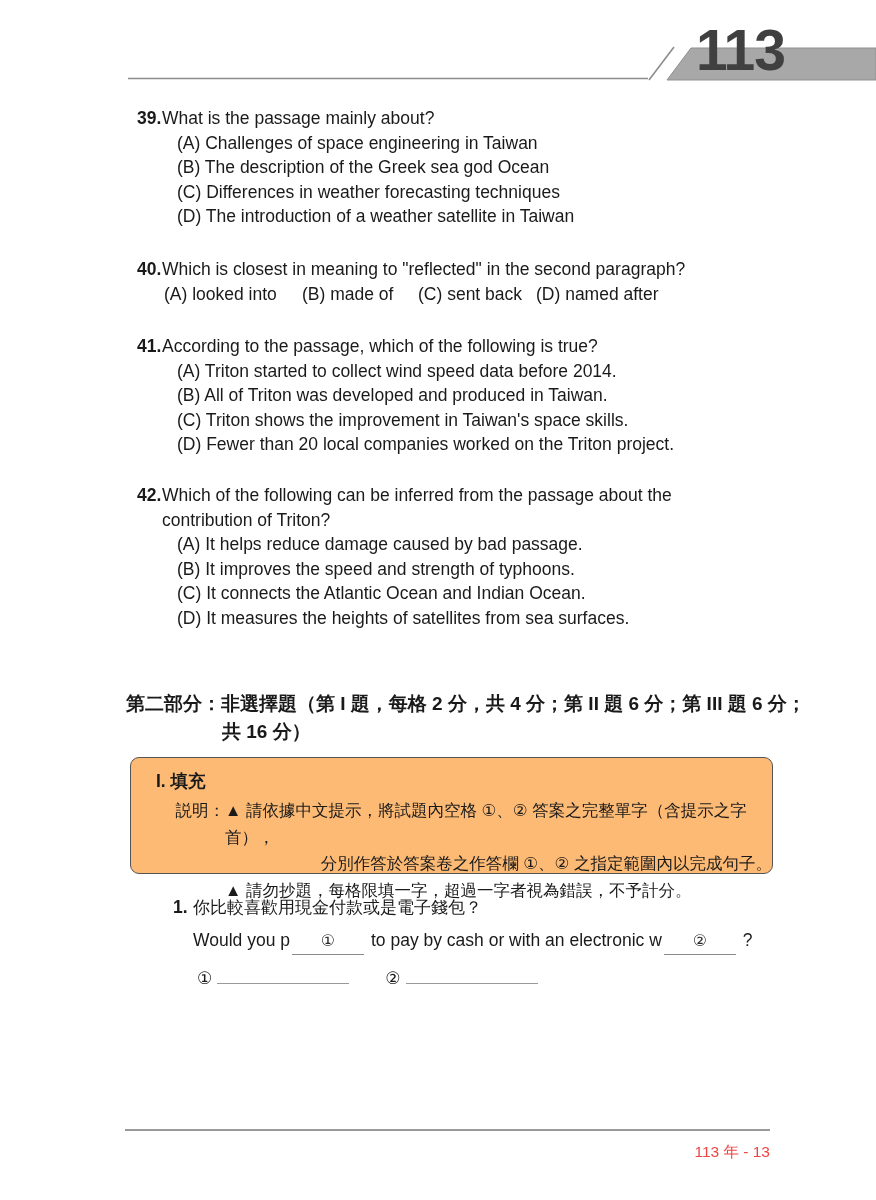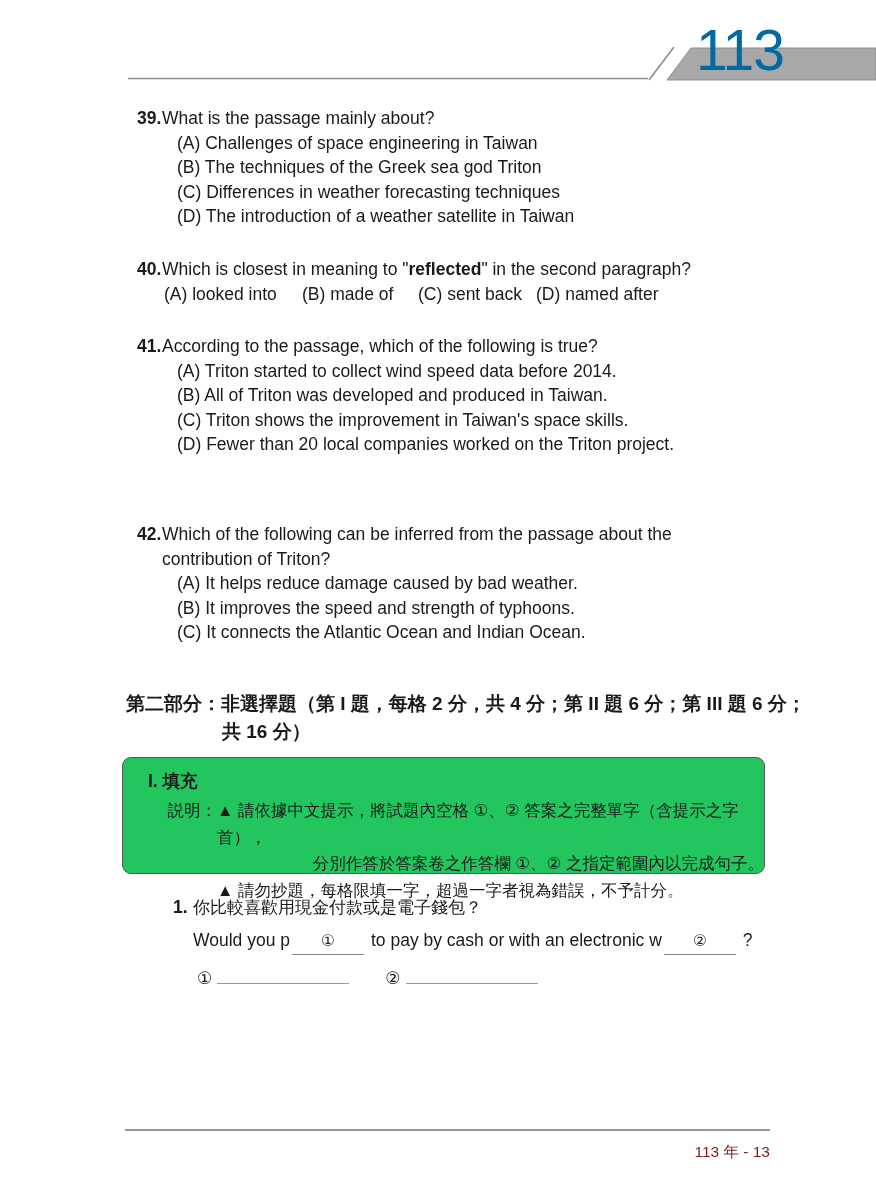--- a/index.html
+++ b/index.html
@@ -14,47 +14,47 @@
     width:876px;height:1200px;
     background:#fff;
     font-family:"Liberation Sans","DejaVu Sans",sans-serif;
     color:var(--text);
     overflow:hidden;
   }
   
   .header-deco{position:absolute;left:0;top:0;width:876px;height:100px;}
   .year-badge{
     position:absolute;left:696px;top:22px;
-    font-size:57px;font-weight:normal;letter-spacing:-1px;
-    line-height:1;color:#0369a1;
+    font-size:57px;font-weight:bold;letter-spacing:-1px;
+    line-height:1;color:#404040;
   }
   
   .question{position:absolute;left:137px;display:flex;font-size:17.5px;}
   .qnum{width:25px;font-weight:bold;line-height:24.6px;flex:none;}
   .qbody{flex:1;}
   .qtext{line-height:24.6px;}
   .qtext-narrow{max-width:578px;}
   .opts{margin-left:15px;}
   .opt{line-height:24.6px;}
   .opts-inline{margin-left:2px;line-height:24.6px;}
   .opts-inline .o1{display:inline-block;width:138px;}
   .opts-inline .o2{display:inline-block;width:116px;}
   .opts-inline .o3{display:inline-block;width:118px;}
-  .kw{font-weight:bold;margin-top:44px;}
+  .kw{font-weight:normal;margin-top:44px;}
   
   .sec2-heading{
     position:absolute;left:126px;top:690px;
     font-size:19px;font-weight:bold;line-height:28px;
   }
   .sec2-heading .line2{padding-left:96px;}
   
   .instr-box{
-    position:absolute;left:122px;top:757px;width:643px;height:117px;
+    position:absolute;left:130px;top:757px;width:643px;height:117px;
     border:1.5px solid #555;border-radius:9px;box-sizing:border-box;
-    background:#22c55e;
+    background:#fdba74;
   }
   .box-title{margin:11px 0 4px 25px;font-size:17.5px;font-weight:bold;}
   .instr{display:flex;margin-left:35px;font-size:16.5px;line-height:26.5px;}
   .instr-label{flex:none;width:59px;text-align:right;}
   .instr-line2{margin-left:18px;text-align:right;}
   
   .q1{position:absolute;left:173px;top:896px;font-size:17.5px;}
   .q1-line1{display:flex;line-height:23px;}
   .q1num{width:20px;font-weight:bold;flex:none;}
   .q1-chinese{font-size:17px;}
@@ -69,42 +69,42 @@
   .ans-label{font-size:17px;}
   .ans-line{
     display:inline-block;width:132px;height:15px;
     border-bottom:1.5px solid #999;margin-left:5px;
   }
   .ans-group2{margin-left:36px;}
   
   .footer-line{position:absolute;left:125px;top:1129px;width:645px;height:1.5px;background:#9a9a9a;}
   .footer-text{
     position:absolute;left:125px;top:1142px;width:645px;
-    text-align:right;font-size:15.5px;color:#7f1d1d;
+    text-align:right;font-size:15.5px;color:#ef4444;
   }
 </style>
 </head>
 <body>
 
 <div class="page">
 
   <svg class="header-deco" viewBox="0 0 876 100" xmlns="http://www.w3.org/2000/svg">
     <line x1="128" y1="78.5" x2="648" y2="78.5" style="stroke:var(--line-gray);stroke-width:1.6"></line>
     <line x1="649" y1="80" x2="674" y2="47" style="stroke:var(--line-gray);stroke-width:1.6"></line>
     <polygon points="667,80 691,48 876,48 876,80" style="fill:var(--banner-gray);stroke:#8f8f8f;stroke-width:1"></polygon>
   </svg>
   <div class="year-badge">113</div>
 
   <div class="question" style="top:106px;">
     <div class="qnum">39.</div>
     <div class="qbody">
       <div class="qtext">What is the passage mainly about?</div>
       <div class="opts">
         <div class="opt">(A) Challenges of space engineering in Taiwan</div>
-        <div class="opt">(B) The techniques of the Greek sea god Triton</div>
+        <div class="opt">(B) The description of the Greek sea god Ocean</div>
         <div class="opt">(C) Differences in weather forecasting techniques</div>
         <div class="opt">(D) The introduction of a weather satellite in Taiwan</div>
       </div>
     </div>
   </div>
 
   <div class="question" style="top:257px;">
     <div class="qnum">40.</div>
     <div class="qbody">
       <div class="qtext"><span>Which is closest in meaning to "</span><span class="kw">reflected</span><span>" in the second paragraph?</span></div>
@@ -120,28 +120,29 @@
       <div class="qtext">According to the passage, which of the following is true?</div>
       <div class="opts">
         <div class="opt">(A) Triton started to collect wind speed data before 2014.</div>
         <div class="opt">(B) All of Triton was developed and produced in Taiwan.</div>
         <div class="opt">(C) Triton shows the improvement in Taiwan's space skills.</div>
         <div class="opt">(D) Fewer than 20 local companies worked on the Triton project.</div>
       </div>
     </div>
   </div>
 
-  <div class="question" style="top:483px;margin-top:39px;">
+  <div class="question" style="top:483px;">
     <div class="qnum">42.</div>
     <div class="qbody">
       <div class="qtext qtext-narrow">Which of the following can be inferred from the passage about the contribution of Triton?</div>
       <div class="opts">
-        <div class="opt">(A) It helps reduce damage caused by bad weather.</div>
+        <div class="opt">(A) It helps reduce damage caused by bad passage.</div>
         <div class="opt">(B) It improves the speed and strength of typhoons.</div>
         <div class="opt">(C) It connects the Atlantic Ocean and Indian Ocean.</div>
+        <div class="opt">(D) It measures the heights of satellites from sea surfaces.</div>
       </div>
     </div>
   </div>
 
   <div class="sec2-heading">
     <div class="line1">第二部分：非選擇題（第 I 題，每格 2 分，共 4 分；第 II 題 6 分；第 III 題 6 分；</div>
     <div class="line2">共 16 分）</div>
   </div>
 
   <div class="instr-box">

